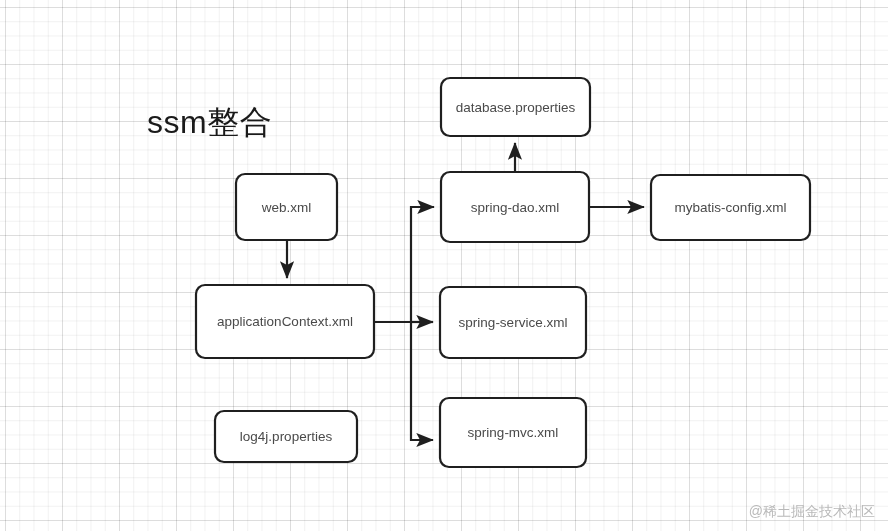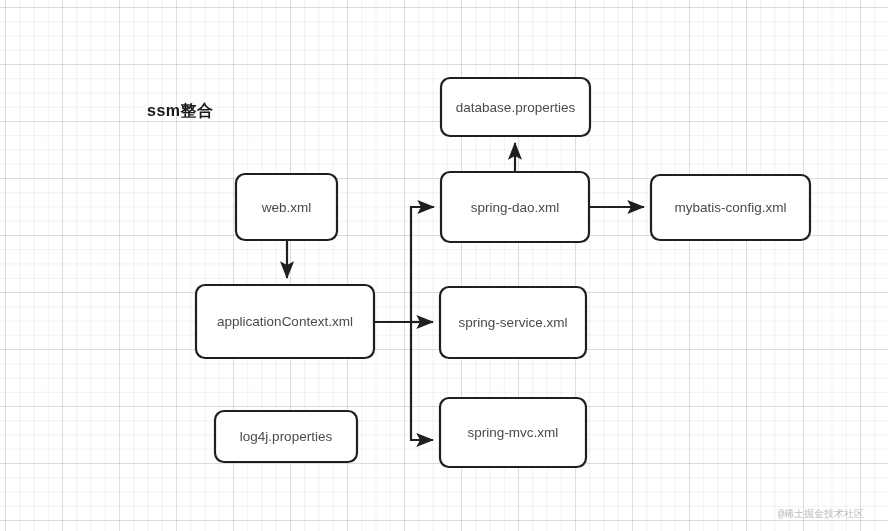--- a/index.html
+++ b/index.html
@@ -54,32 +54,32 @@
     stroke-width: 2.2;
     fill: none;
     stroke-linecap: butt;
     stroke-linejoin: miter;
   }
   .title-text {
     position: absolute;
     left: 147px;
     top: 101px;
     font-family: "Liberation Sans", sans-serif;
-    font-size: 16px;
-    font-weight: bold;
+    font-size: 32px;
+    font-weight: normal;
     color: #1a1a1a;
     letter-spacing: 0.5px;
     white-space: nowrap;
   }
   .watermark {
     position: absolute;
-    right: 24px;
+    right: 13px;
     bottom: 10px;
-    font-family: Liberation Mono, monospace;
-    font-size: 10px;
+    font-family: Liberation Sans, sans-serif;
+    font-size: 14px;
     color: #b9b9b9;
     white-space: nowrap;
   }
 </style>
 </head>
 <body>
 
 <div id="canvas">
 
   <div class="title-text">ssm整合</div>

